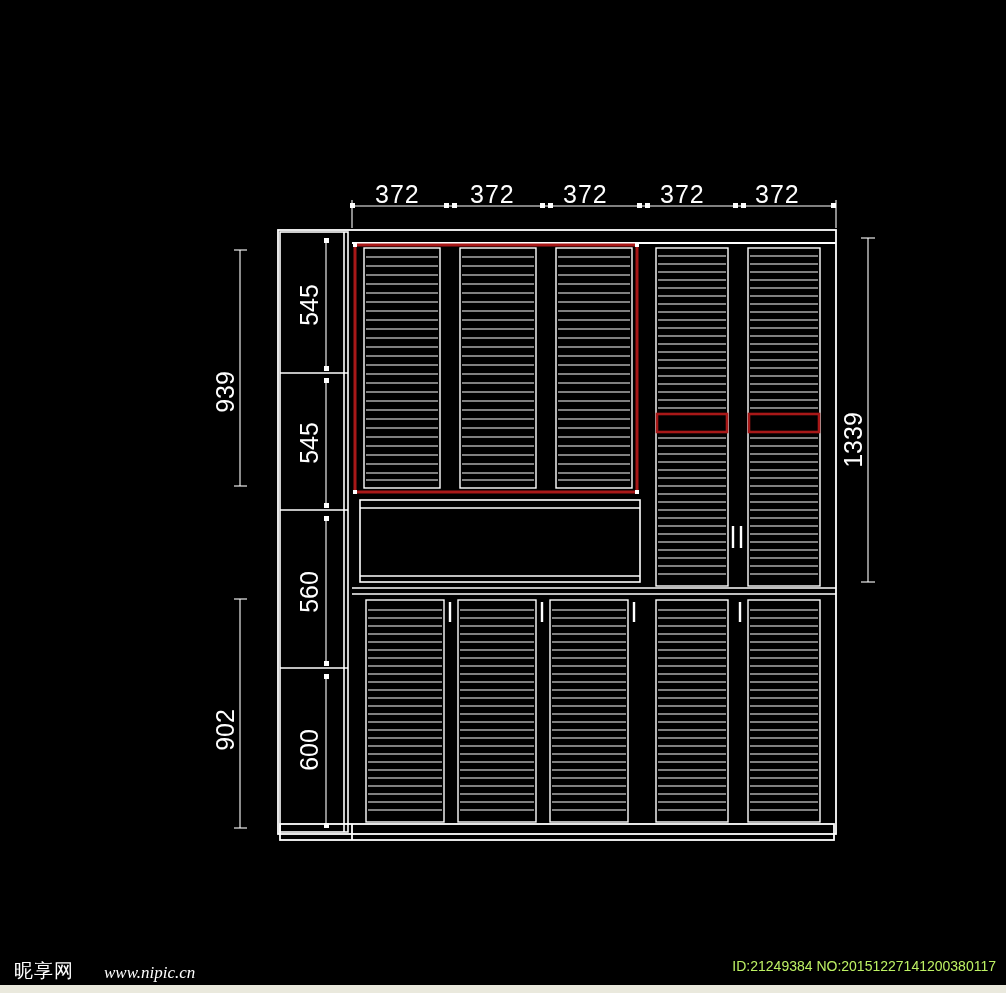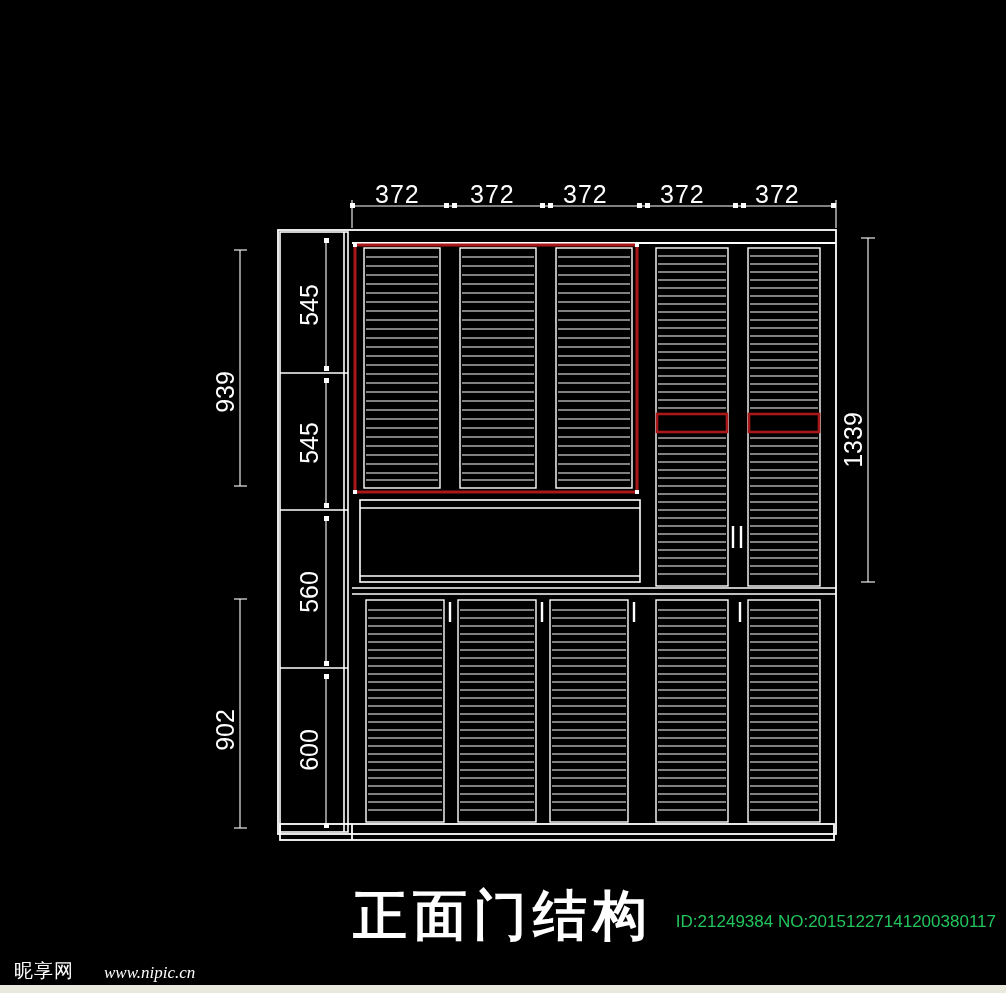--- a/index.html
+++ b/index.html
@@ -4,21 +4,21 @@
 <style>
   html,body{margin:0;padding:0;background:#000;}
   body{width:1006px;height:993px;font-family:"Liberation Sans",sans-serif;overflow:hidden;position:relative;}
   #stage{position:absolute;left:0;top:0;width:1006px;height:993px;background:#000;}
   #footerbar{position:absolute;left:0;top:985px;width:1006px;height:8px;background:#eae9dd;}
   svg{display:block;}
   .wm-logo{position:absolute;left:14px;top:958px;color:#fff;font-weight:normal;font-size:19px;letter-spacing:1px;
            font-family:"DejaVu Sans",sans-serif;}
   .wm-url{position:absolute;left:104px;top:963px;color:#fff;font-size:17px;font-style:italic;
           font-family:"Liberation Serif",serif;}
-  .wm-id{position:absolute;right:10px;top:912px;color:#22c55e;font-size:17px;font-family:"Liberation Sans",sans-serif;}
+  .wm-id{position:absolute;right:10px;top:958px;color:#bef264;font-size:14px;font-family:"Liberation Sans",sans-serif;}
   .title-cn{position:absolute;left:0;top:880px;width:1006px;text-align:center;color:#fff;
             font-size:54px;font-weight:bold;letter-spacing:6px;font-family:"DejaVu Sans",sans-serif;}
 </style>
 </head>
 <body>
 
 <div id="stage">
 
   <svg width="1006" height="993" viewBox="0 0 1006 993">
 
@@ -486,20 +486,19 @@
       <rect x="353" y="490" width="4" height="4" fill="#ffffff"></rect>
       <rect x="635" y="490" width="4" height="4" fill="#ffffff"></rect>
     </g>
     <g stroke="#a81818" stroke-width="2.6" fill="none">
       <rect x="657" y="414" width="70" height="18"></rect>
       <rect x="749" y="414" width="70" height="18"></rect>
     </g>
 
   </svg>
 
-  <div class="title-cn">正面门结构</div>
 
   <div class="wm-logo">昵享网</div>
   <div class="wm-url">www.nipic.cn</div>
   <div class="wm-id">ID:21249384 NO:20151227141200380117</div>
 </div>
 
 <div id="footerbar"></div>
 
 </body></html>

